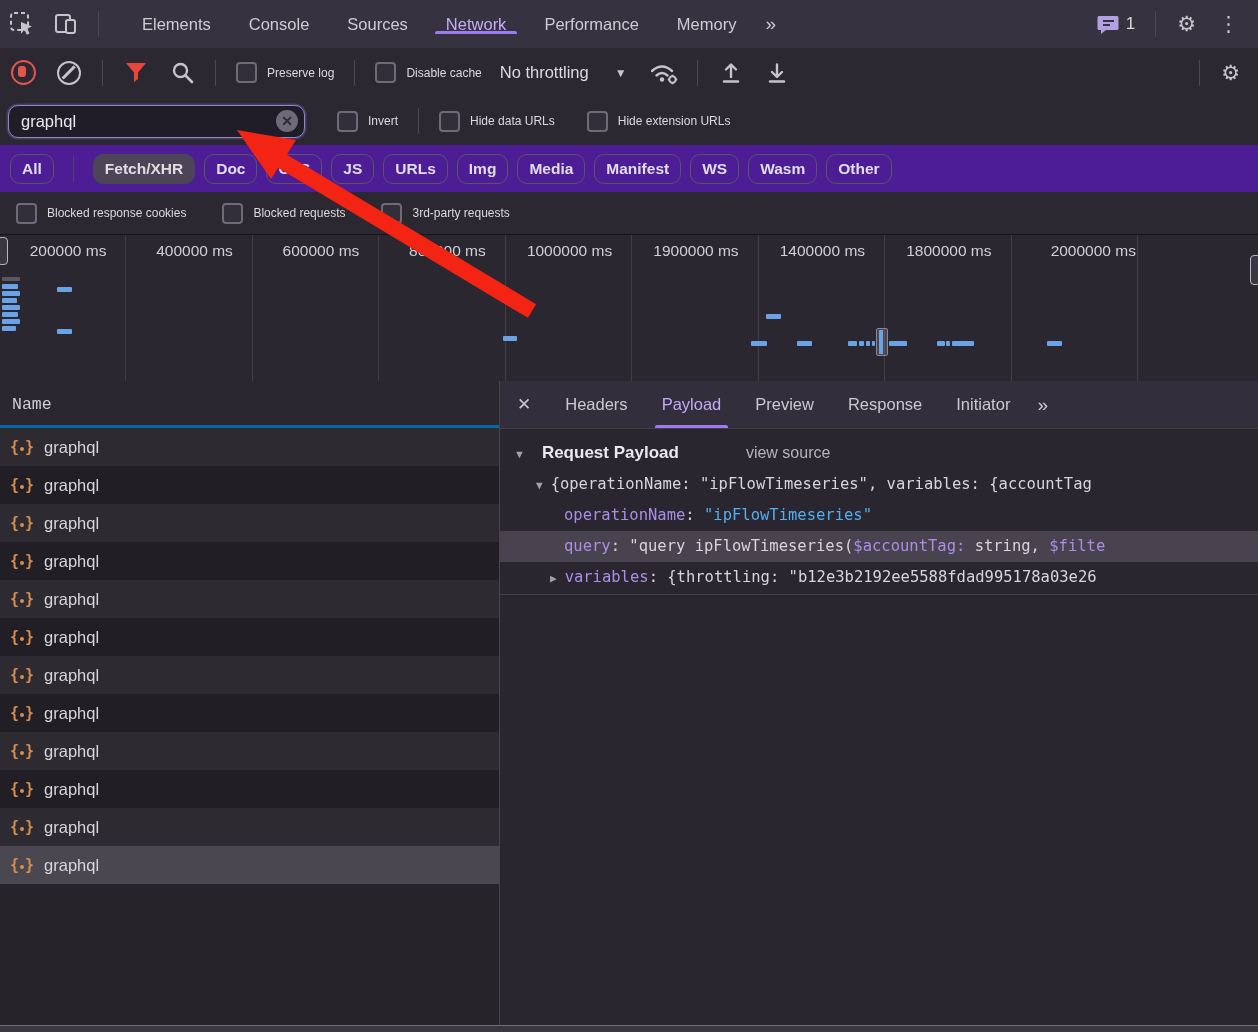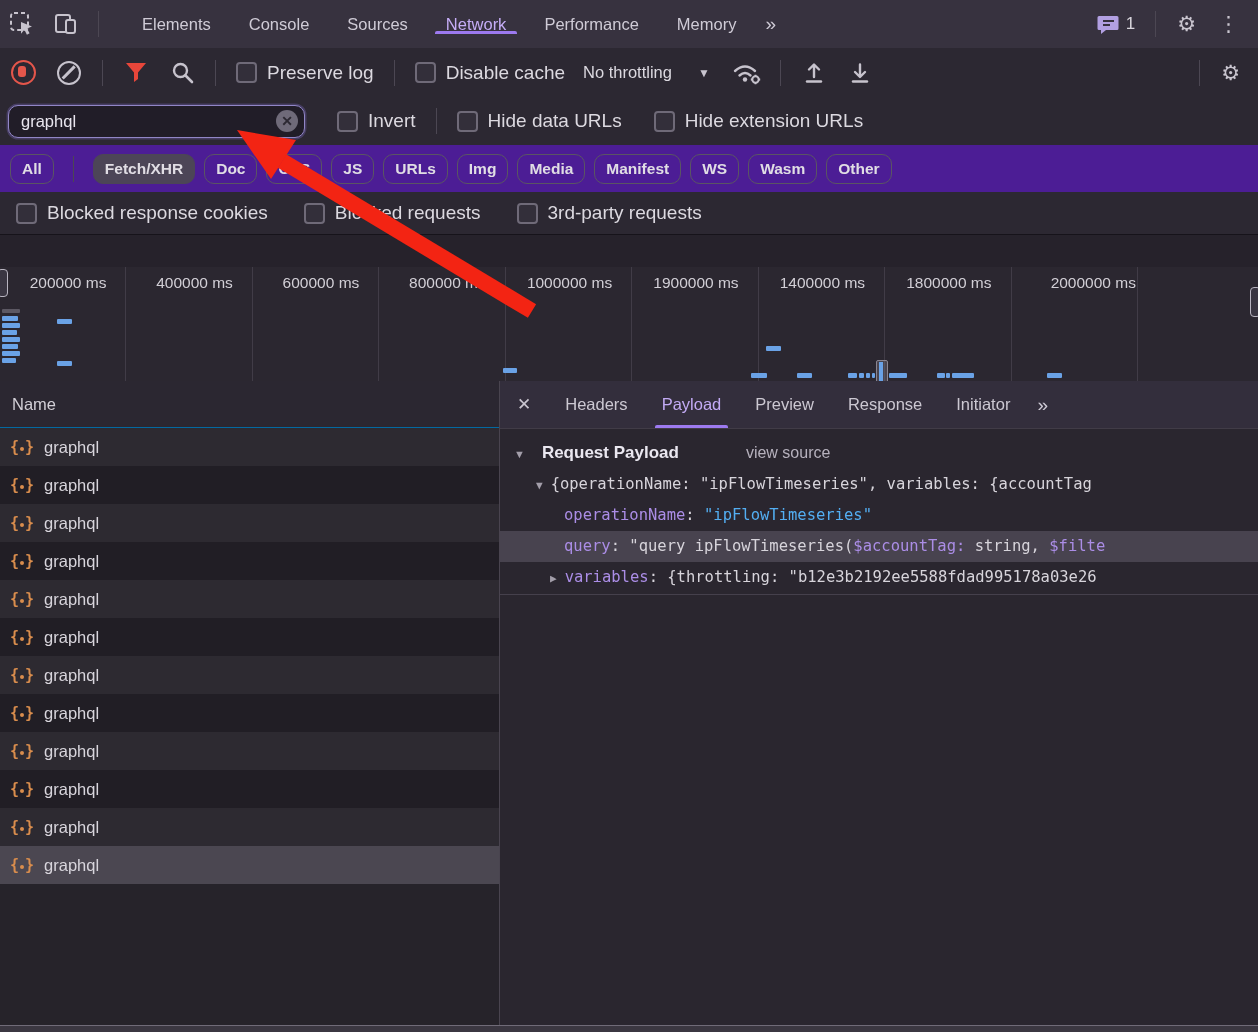--- a/index.html
+++ b/index.html
@@ -19,21 +19,21 @@
   .issues{display:flex;align-items:center;gap:7px;padding:0 10px;font-size:17px;color:#d8d5dc;}
   .glyph-btn{font-size:21px;color:#c9c5cf;padding:0 11px;}
   
   .toolbar{position:absolute;top:48px;left:0;width:100%;height:49px;background:#2c2832;
            border-bottom:1px solid #3b3642;display:flex;align-items:center;}
   .tool{width:46px;height:40px;display:flex;align-items:center;justify-content:center;flex:none;}
   .rec{width:21px;height:21px;border:2.5px solid #e4564b;border-radius:50%;position:relative;}
   .rec::after{content:"";position:absolute;left:5px;top:3.5px;width:8px;height:11px;border-radius:3px;background:#e4564b;}
   .nodrop{width:20px;height:20px;border:2.5px solid #c7c3cd;border-radius:50%;position:relative;}
   .nodrop::after{content:"";position:absolute;left:1px;top:8px;width:17px;height:2.5px;background:#c7c3cd;transform:rotate(-45deg);}
-  .cb-item{display:flex;align-items:center;gap:10px;font-size:19px;color:#dcd9e0;padding:0 10px;}
+  .cb-item{display:flex;align-items:center;gap:10px;font-size:12px;color:#dcd9e0;padding:0 10px;}
   .cb{width:17px;height:17px;border:2px solid #6f6a78;border-radius:4px;background:#332f3a;flex:none;}
   .throttle{display:flex;align-items:center;gap:26px;font-size:16.5px;color:#dcd9e0;padding:0 14px 0 8px;}
   .caret{font-size:12px;color:#c9c5cf;}
   .toolbar .spacer{flex:1;}
   
   .filterbar{position:absolute;top:97px;left:0;width:100%;height:48px;background:#2c2832;display:flex;align-items:center;}
   .filter-input-wrap{position:relative;margin-left:8px;width:297px;height:33px;flex:none;}
   .filter-input{width:100%;height:100%;box-sizing:border-box;background:#211d28;border:1px solid #9186c6;
       box-shadow:0 0 0 1.5px rgba(120,100,190,.35);border-radius:10px;color:#e8e5ee;font-size:16.5px;
       padding:0 40px 0 12px;outline:none;font-family:"Liberation Sans",sans-serif;}
@@ -42,35 +42,35 @@
   
   .chipsbar{position:absolute;top:145px;left:0;width:100%;height:47px;background:#4c1d95;
             display:flex;align-items:center;gap:9px;padding-left:10px;box-sizing:border-box;}
   .chip{padding:5px 11px;border:1px solid #5a5563;border-radius:10px;font-size:15.5px;font-weight:600;color:#e0dde4;flex:none;}
   .chip.active{background:#4c4557;border-color:#4c4557;}
   
   .blockedbar{position:absolute;top:192px;left:0;width:100%;height:43px;background:#2c2832;
               border-bottom:1px solid #16131a;display:flex;align-items:center;gap:16px;padding-left:6px;box-sizing:border-box;}
   
   .overview{position:absolute;top:235px;left:0;width:100%;height:146px;background:#2b2730;
-            border-bottom:1px solid #16131a;overflow:hidden;margin-top:32px;}
+            border-bottom:1px solid #16131a;overflow:hidden;}
   .ticks{position:absolute;inset:0;display:flex;}
   .tick-cell{width:126.45px;height:100%;flex:none;border-right:1px solid #413c47;box-sizing:border-box;
              text-align:right;padding:7px 19px 0 0;font-size:15.5px;color:#d2cfd6;white-space:nowrap;}
   .tick-cell:last-child{padding-right:1px;}
   .ov-bar{position:absolute;background:#6aa2e6;border-radius:1px;}
   .ov-bar.gray{background:#5c5863;}
   .ov-bar.marker{background:rgba(130,125,140,.35);border:1px solid #8a8591;border-radius:2px;}
   .ov-bar.marker::after{content:"";position:absolute;left:2px;top:1px;bottom:1px;width:4px;background:#6aa2e6;}
   .ov-handle{position:absolute;width:9px;border:1.5px solid #b8b4c0;border-radius:4px;background:#3a3642;}
   
   .main{position:absolute;top:381px;left:0;right:0;bottom:6px;display:flex;}
   .requests{width:500px;flex:none;display:flex;flex-direction:column;background:#26232a;border-right:1px solid #49444f;box-sizing:border-box;}
   .req-header{height:47px;line-height:47px;flex:none;padding-left:12px;font-size:16.5px;color:#d2cfd6;
-              background:#2b2731;border-bottom:1px solid #0369a1;box-sizing:border-box;}
+              background:#2b2731;border-bottom:3px solid #0369a1;box-sizing:border-box;font-family:Liberation Mono, monospace;}
   .req-row{height:38px;flex:none;display:flex;align-items:center;gap:10px;padding-left:10px;font-size:16.5px;color:#d8d5dc;}
   .req-row.odd{background:#2d2a31;}
   .req-row.even{background:#211e25;}
   .req-row.selected{background:#4b4751;}
   .braces{font-family:"DejaVu Sans Mono",monospace;font-size:15px;font-weight:bold;color:#d98d4d;
           display:inline-flex;align-items:center;flex:none;}
   .braces .dot{width:4px;height:4px;border-radius:50%;background:#d98d4d;margin:4px 1px 0 1px;}
   .details{flex:1;display:flex;flex-direction:column;background:#2a262f;min-width:0;}
   .dtabs{height:47px;flex:none;display:flex;align-items:center;background:#332e3c;border-bottom:1px solid #413c47;}
   .dclose{padding:0 17px;font-size:17px;color:#c9c5cf;}

